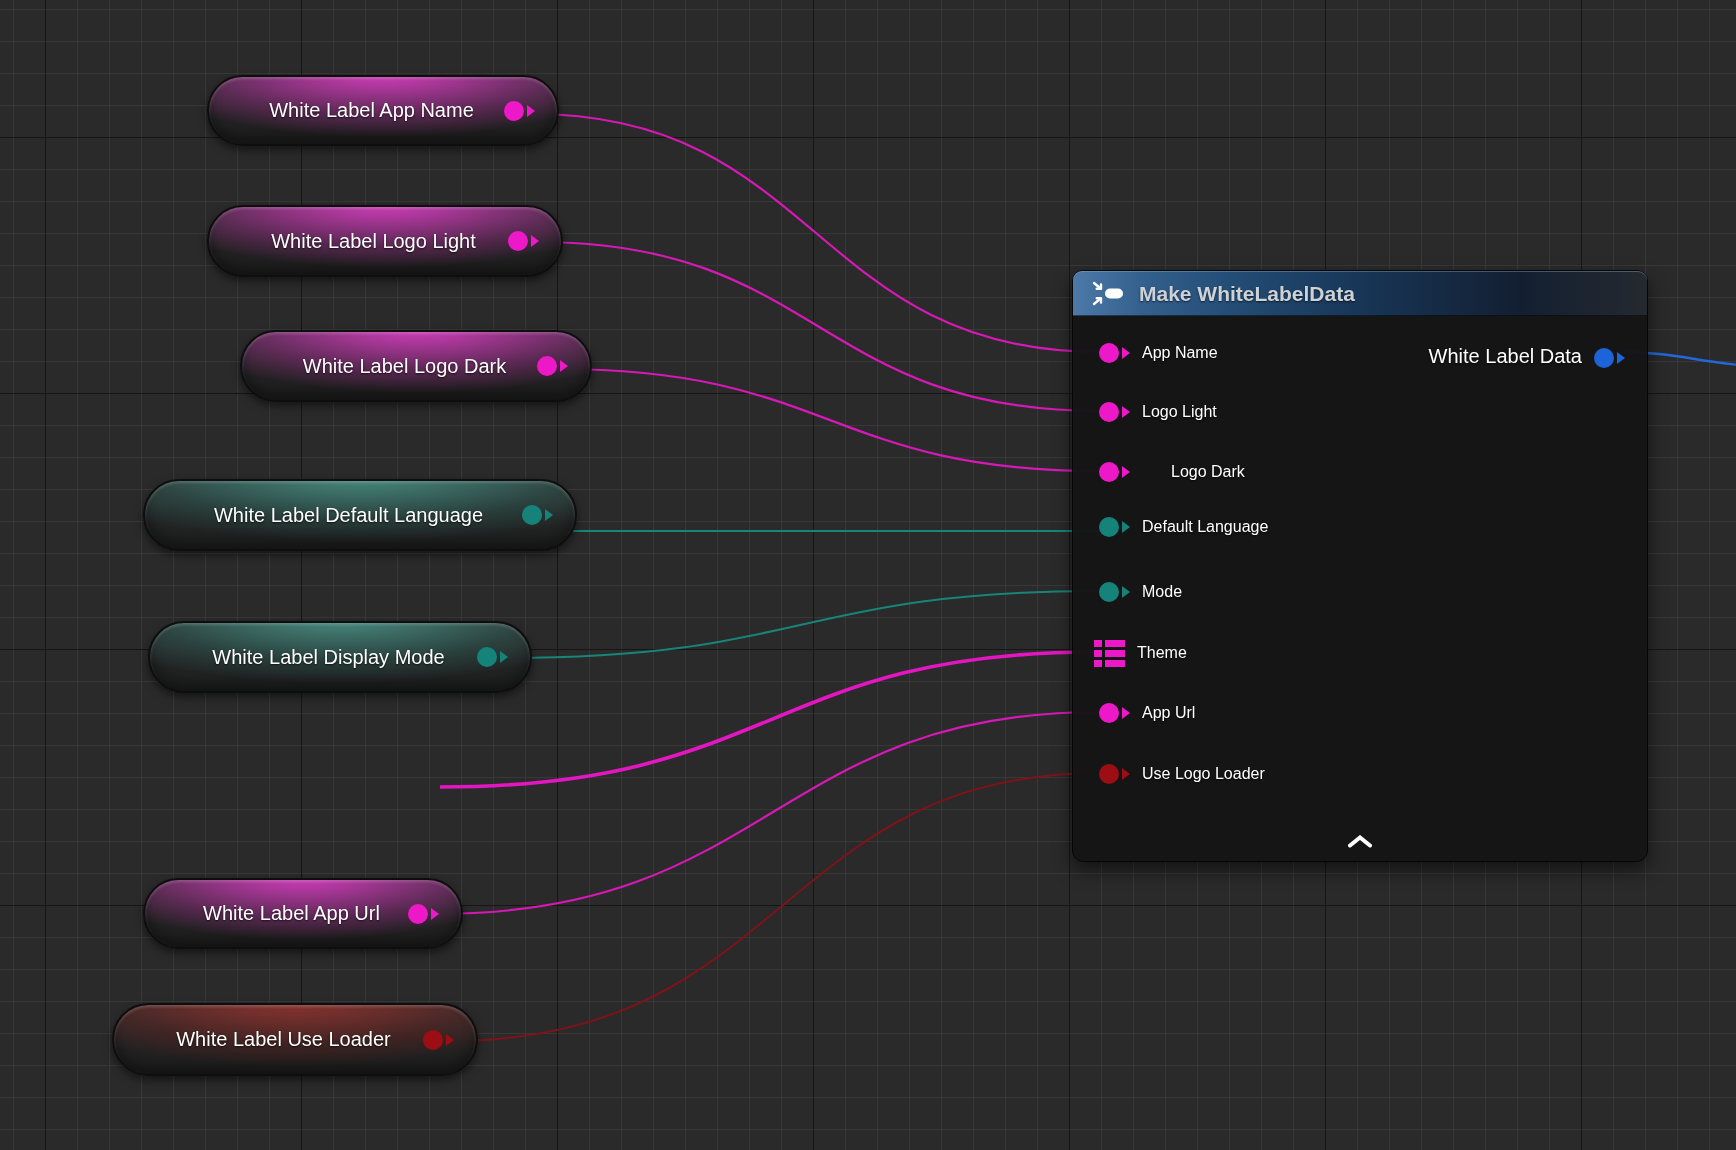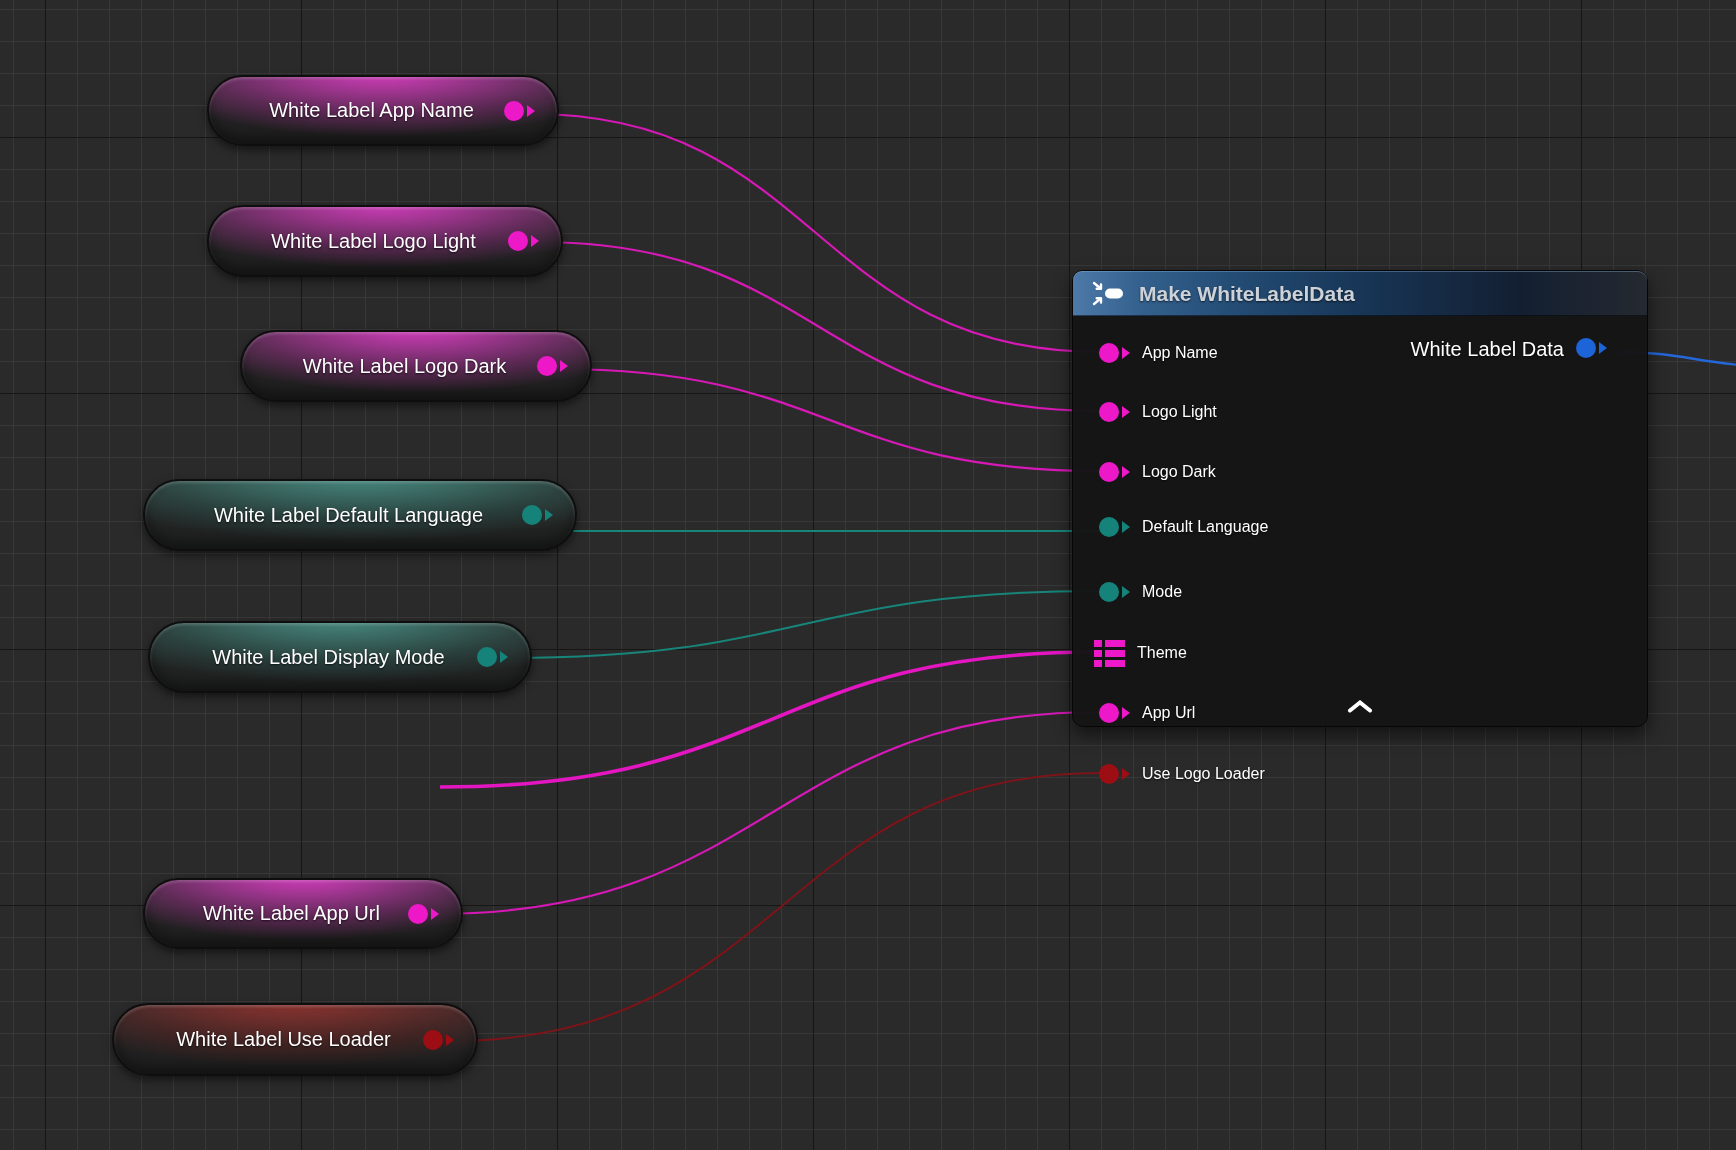--- a/index.html
+++ b/index.html
@@ -51,41 +51,41 @@
             border-left:8px solid var(--pc); margin-left:3px;}
   .pc-magenta{--pc:#ed18c8;}
   .pc-teal{--pc:#16837a;}
   .pc-red{--pc:#9c0e13;}
   .pc-blue{--pc:#1c64d8;}
   .struct-icon{display:grid;grid-template-columns:8px 20px;grid-auto-rows:7px;gap:3px;flex:0 0 auto;}
   .struct-icon span{background:var(--pc);}
 
   
   #make-node{
-    position:absolute; left:1072px; top:270px; width:576px; height:457px;
+    position:absolute; left:1072px; top:270px; width:576px; height:592px;
     background:rgba(21,21,22,0.97);
     border:1.5px solid #060607; border-radius:11px; box-sizing:border-box;
     box-shadow:0 8px 18px rgba(0,0,0,0.55);
     padding-left:17px;
   }
   #make-header{
     position:absolute; left:0; top:0; right:0; height:45px;
     border-radius:9px 9px 0 0;
     background:linear-gradient(90deg,#4d79a8 0%,#33608d 12%,#224a72 30%,#173454 52%,#131f31 78%,#252930 100%);
     box-shadow:inset 0 1px 0 rgba(150,190,230,0.35), inset 0 -1px 0 rgba(0,0,0,0.5);
     display:flex; align-items:center; padding:0 0 0 18px; box-sizing:border-box;
   }
   #make-title{font-size:21px;font-weight:bold;color:#ccd2d8;margin-left:12px;text-shadow:0 1px 2px rgba(0,0,0,.65);white-space:nowrap;}
   .in-row{
     position:absolute; left:26px; height:30px; display:flex; align-items:center;
     color:#fff; font-size:16px; text-shadow:0 1px 2px rgba(0,0,0,.7); white-space:nowrap;
   }
   .in-row .pin-label{margin-left:12px;}
   .out-row{
-    position:absolute; right:40px; height:30px; display:flex; align-items:flex-start;
+    position:absolute; right:22px; height:30px; display:flex; align-items:flex-end;
     color:#fff; font-size:20px; text-shadow:0 1px 2px rgba(0,0,0,.7); white-space:nowrap;
   }
   .out-row .pin-label{margin-right:12px;}
   #collapse-btn{position:absolute; left:50%; bottom:8px; transform:translateX(-50%); cursor:pointer;
     background:none;border:none;padding:2px 10px;}
 </style>
 </head>
 <body>
 
 <div id="canvas">
@@ -180,21 +180,21 @@
         </span>
       <span class="pin-label">App Name</span>
     </div>
     <div class="in-row" style="top:126px;">
       <span class="pin pc-magenta">
           <span class="dot"></span>
           <span class="tri"></span>
         </span>
       <span class="pin-label">Logo Light</span>
     </div>
-    <div class="in-row" style="top:186px;">
+    <div class="in-row" style="top:186px;gap:29px;">
       <span class="pin pc-magenta">
           <span class="dot"></span>
           <span class="tri"></span>
         </span>
       <span class="pin-label">Logo Dark</span>
     </div>
     <div class="in-row" style="top:241px;">
       <span class="pin pc-teal">
           <span class="dot"></span>
           <span class="tri"></span>

